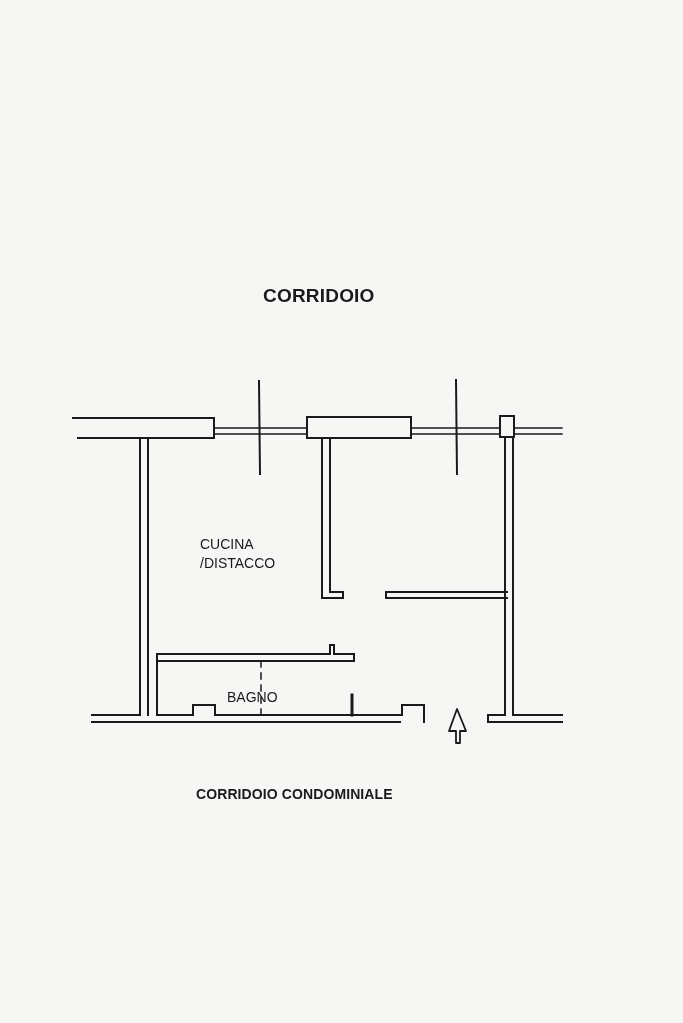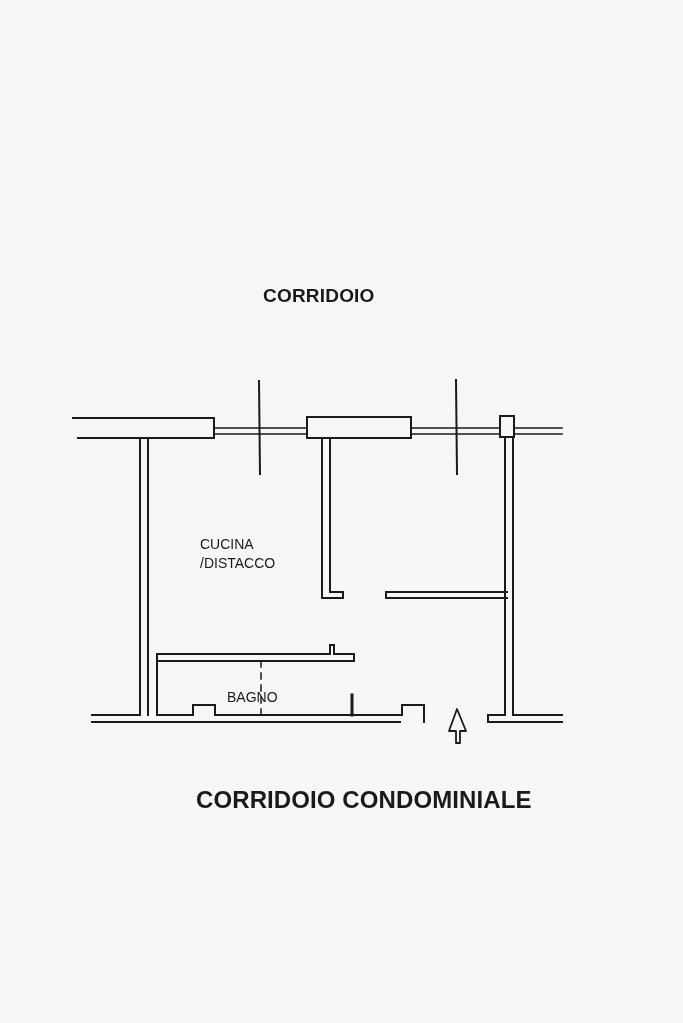--- a/index.html
+++ b/index.html
@@ -7,21 +7,21 @@
       width: 683px; height: 1023px;
       background: #f6f6f4;
       position: relative; overflow: hidden;
       font-family: "Liberation Sans", sans-serif;
     }
     .label {
       position: absolute; color: #1a1a1a; white-space: nowrap;
       font-family: "Liberation Sans", sans-serif;
     }
     .title-top { left: 263px; top: 285px; font-size: 19px; font-weight: bold; letter-spacing: 0.2px; }
-    .title-bottom { left: 196px; top: 786px; font-size: 24px; font-weight: bold; letter-spacing: 0.1px; }
+    .title-bottom { left: 196px; top: 786px; font-size: 14px; font-weight: bold; letter-spacing: 0.1px; }
     .room { font-size: 14px; line-height: 19px; }
     .room-cucina { left: 176px; top: 535px; margin-left: 24px; }
     .room-bagno { left: 227px; top: 688px; }
     svg.plan { position: absolute; left: 0; top: 0; }
   </style>
 </head>
 <body>
 
 <div class="label title-top">CORRIDOIO</div>
 

